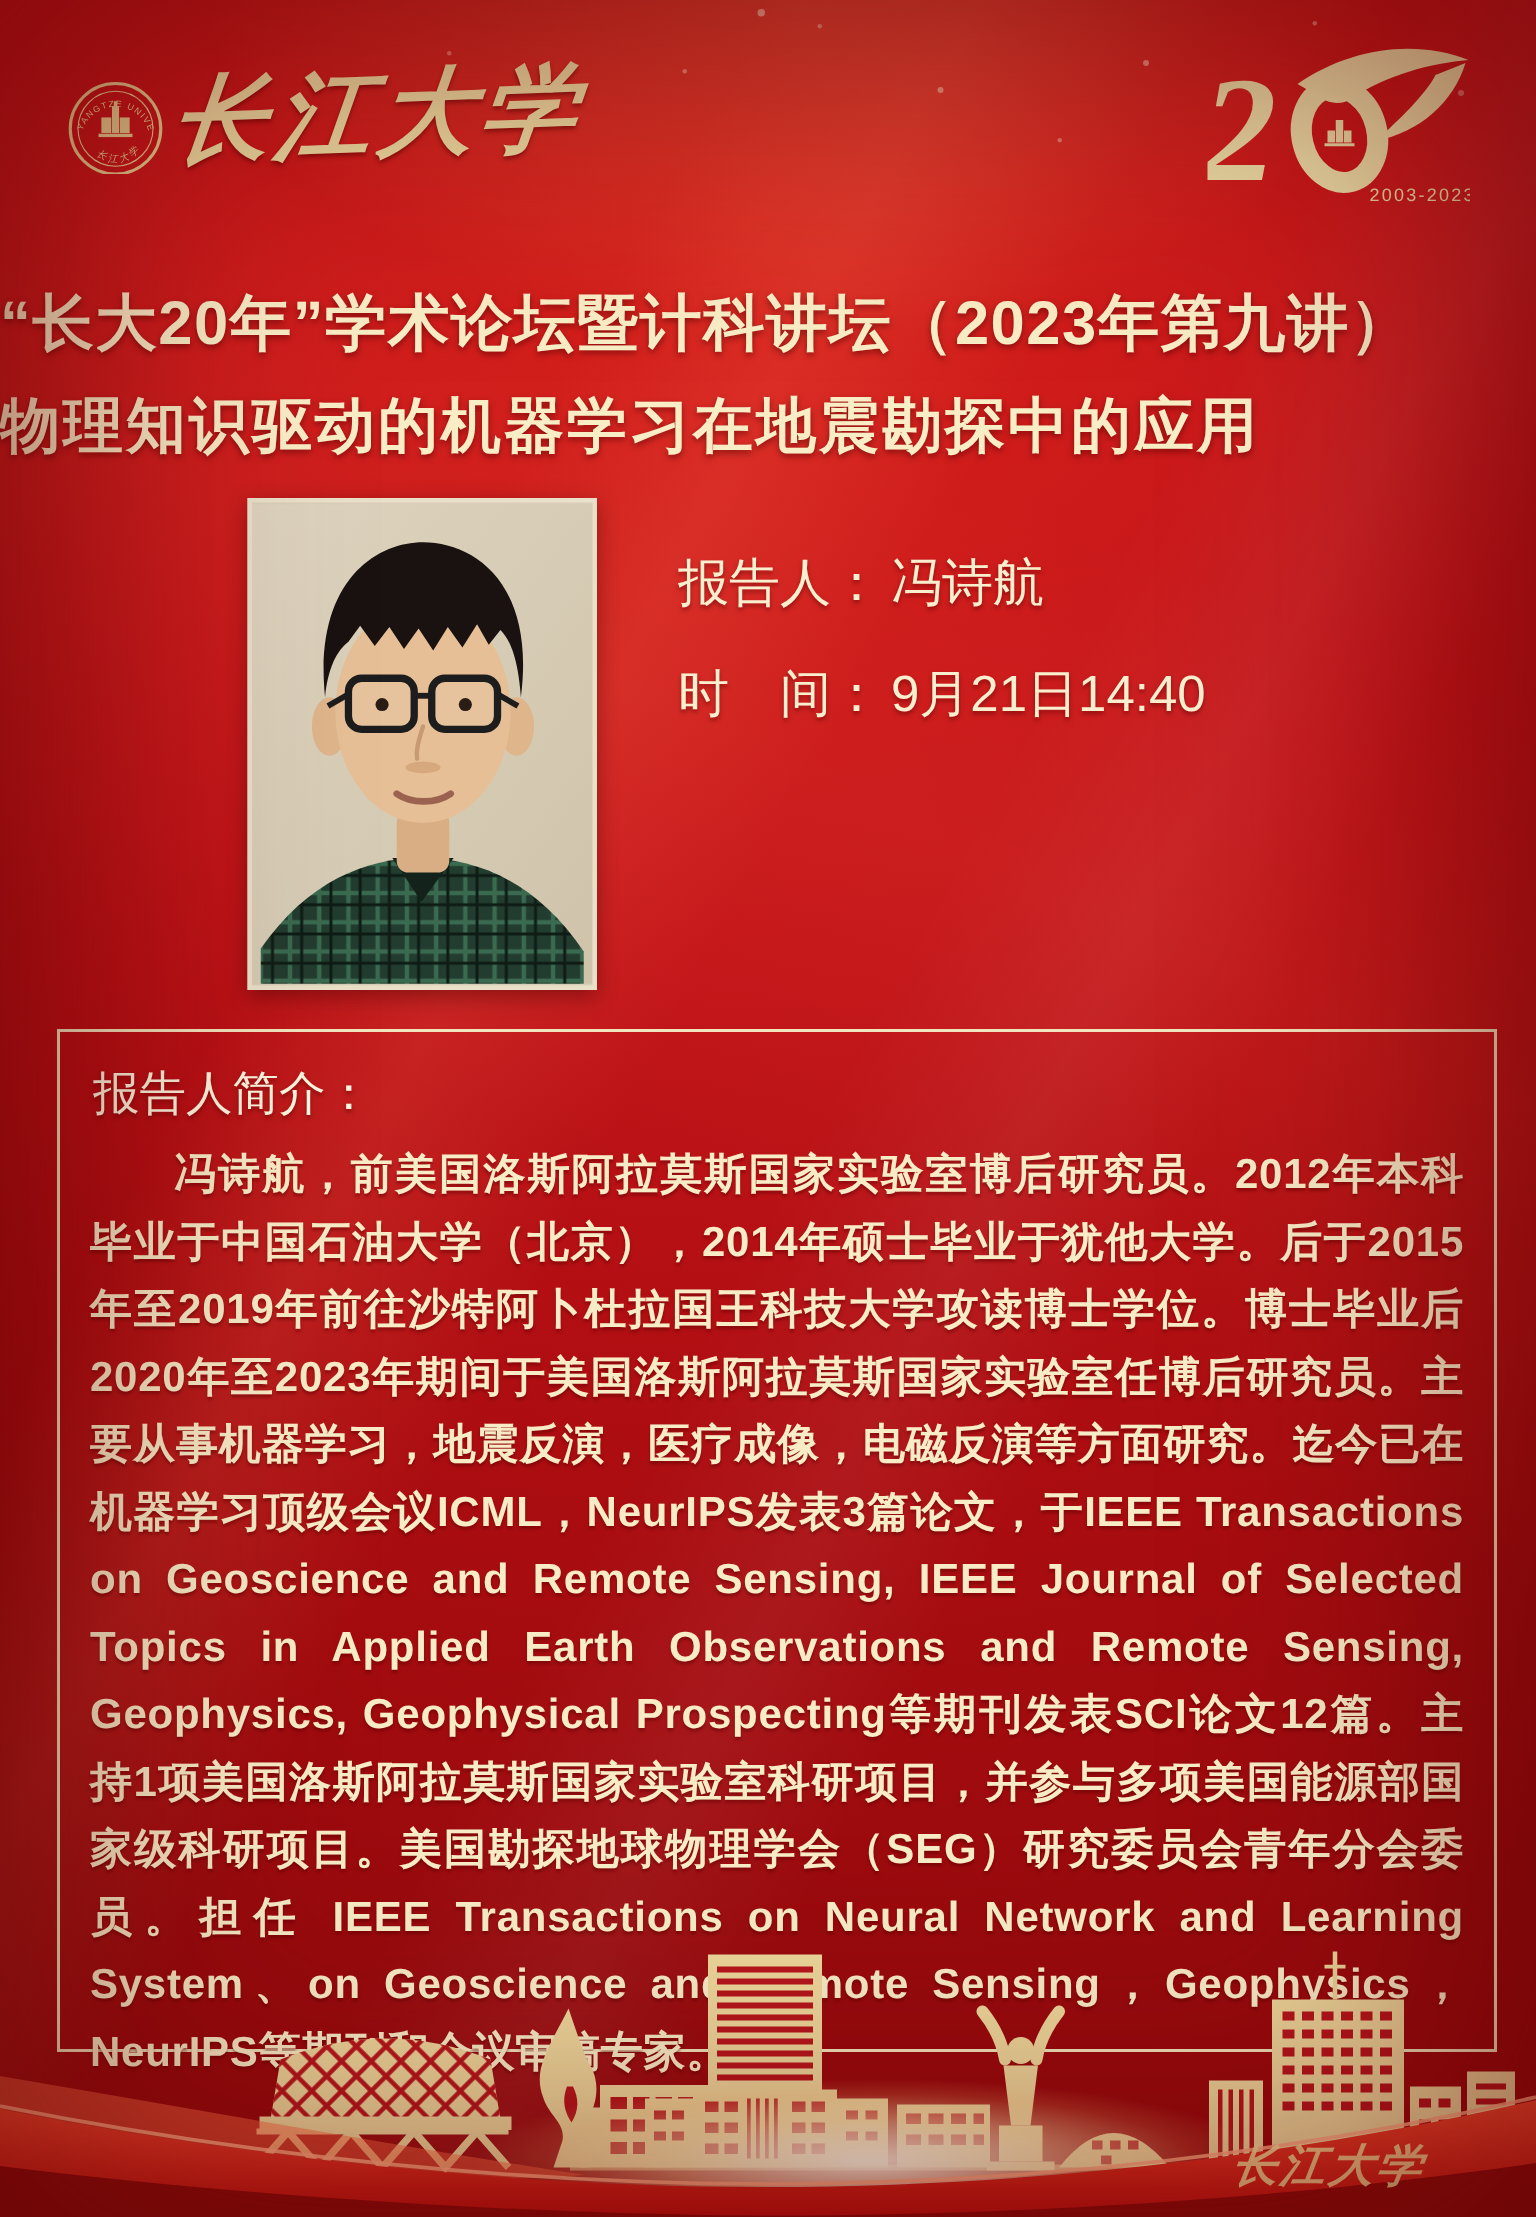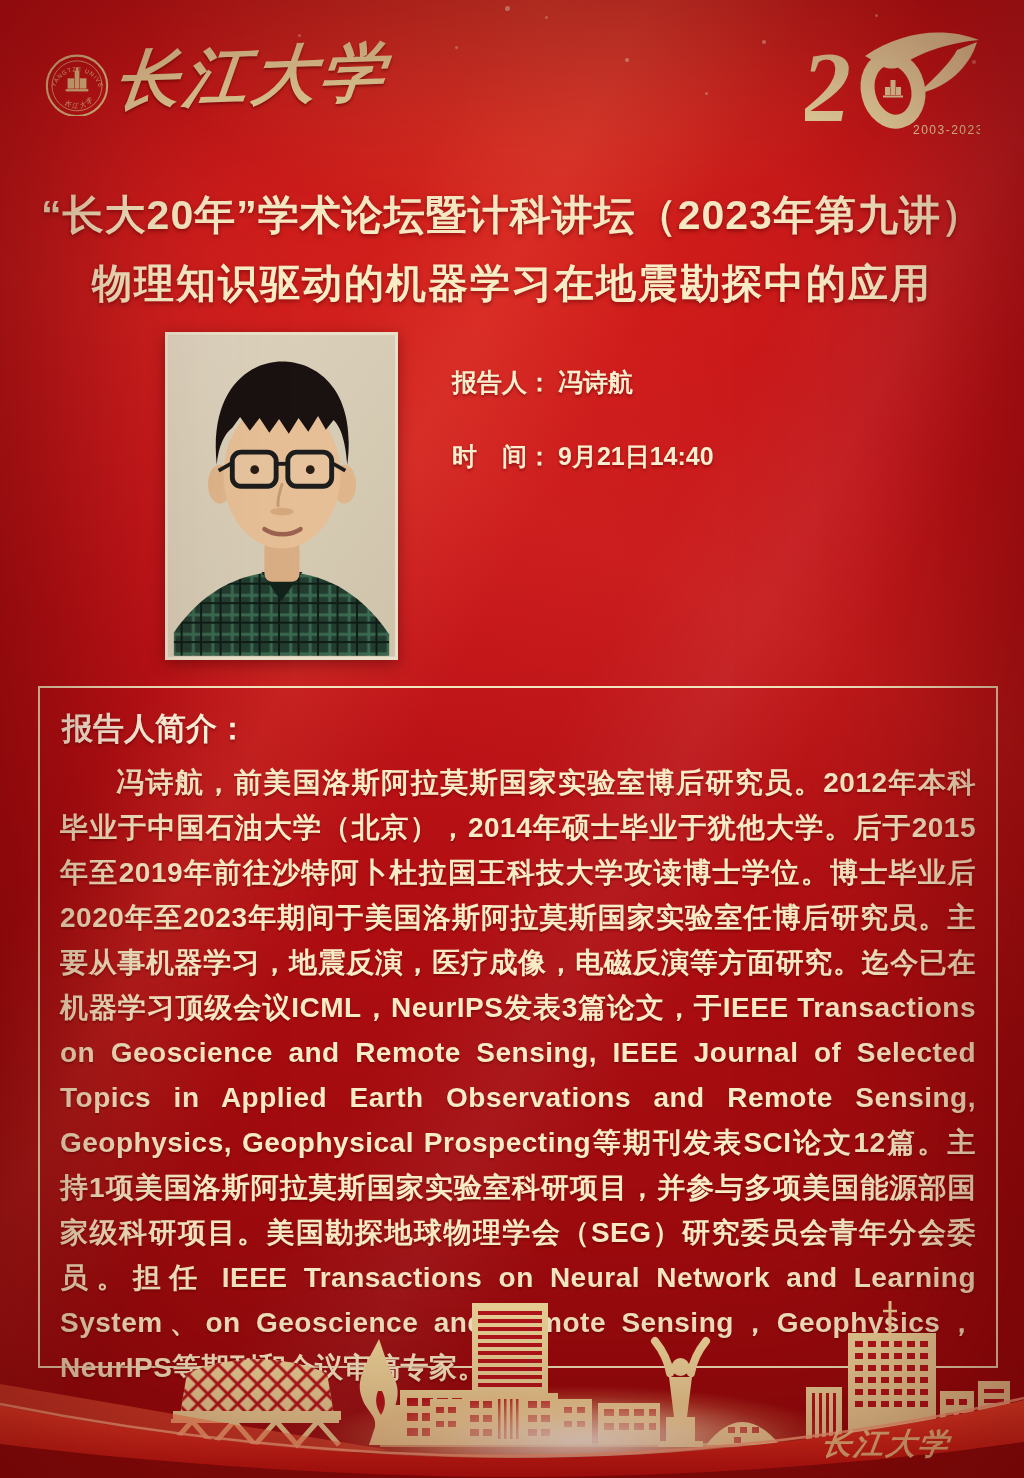--- a/index.html
+++ b/index.html
@@ -25,41 +25,41 @@
     font-family:"Liberation Serif","DejaVu Serif",serif;font-weight:bold;font-style:italic;
     color:#eedfa4;letter-spacing:4px;transform:skewX(-8deg) rotate(-2deg);
     text-shadow:0 2px 3px rgba(90,0,0,.55);}
   .banner-text{
     position:absolute;left:296px;top:74px;font-size:35px;font-weight:bold;
     color:#f1e3ae;letter-spacing:2px;text-shadow:0 2px 3px rgba(90,0,0,.5);}
   .logo20{position:absolute;left:805px;top:28px;width:175px;height:118px;}
 
   
   .title1,.title2{
-    position:absolute;left:0;width:100%;text-align:center;font-weight:bold;
+    position:absolute;left:0;width:100%;font-weight:bold;
     color:#f9edc6;text-shadow:0 2px 4px rgba(80,0,0,.55);letter-spacing:1px;}
   .title1{top:188px;font-size:41px;}
   .title2{top:256px;font-size:40px;letter-spacing:2px;}
 
   
   .photo-frame{
     position:absolute;left:165px;top:332px;width:233px;height:328px;
     border:3px solid #e9e0c9;box-sizing:border-box;background:#d9cfb8;
     box-shadow:0 4px 14px rgba(60,0,0,.45);}
   .photo-frame svg{display:block;width:100%;height:100%;}
   .info{position:absolute;left:452px;top:366px;list-style:none;margin:0;padding:0;}
-  .info li{height:44px;margin-bottom:30px;font-size:25px;font-weight:bold;
+  .info li{height:44px;margin-bottom:30px;font-size:34px;font-weight:normal;
     color:#f9efce;text-shadow:0 2px 3px rgba(90,0,0,.5);white-space:nowrap;}
   .info .lbl{margin-right:6px;}
 
   
   .bio-box{
     position:absolute;left:38px;top:686px;width:960px;height:682px;box-sizing:border-box;
     border:2px solid #f0e5bd;padding:14px 20px 0 20px;}
-  .bio-heading{margin:6px 0 10px 2px;font-size:31px;font-weight:bold;color:#fdf6df;
+  .bio-heading{margin:6px 0 10px 2px;font-size:31px;font-weight:normal;color:#fdf6df;
     text-shadow:0 2px 3px rgba(90,0,0,.5);}
   .bio-text{margin:0;font-size:28px;line-height:45px;font-weight:bold;color:#f7ecc6;
     text-align:justify;text-indent:2em;letter-spacing:.5px;text-shadow:0 2px 2px rgba(90,0,0,.45);}
 
   
   .skyline{position:absolute;left:0;top:1295px;width:1024px;height:160px;}
   .glow{position:absolute;left:250px;top:1352px;width:660px;height:118px;
     background:radial-gradient(50% 58% at 50% 75%,
       rgba(255,252,235,0.95) 0%, rgba(255,233,180,0.55) 40%,
       rgba(255,200,130,0.18) 65%, transparent 80%);}

